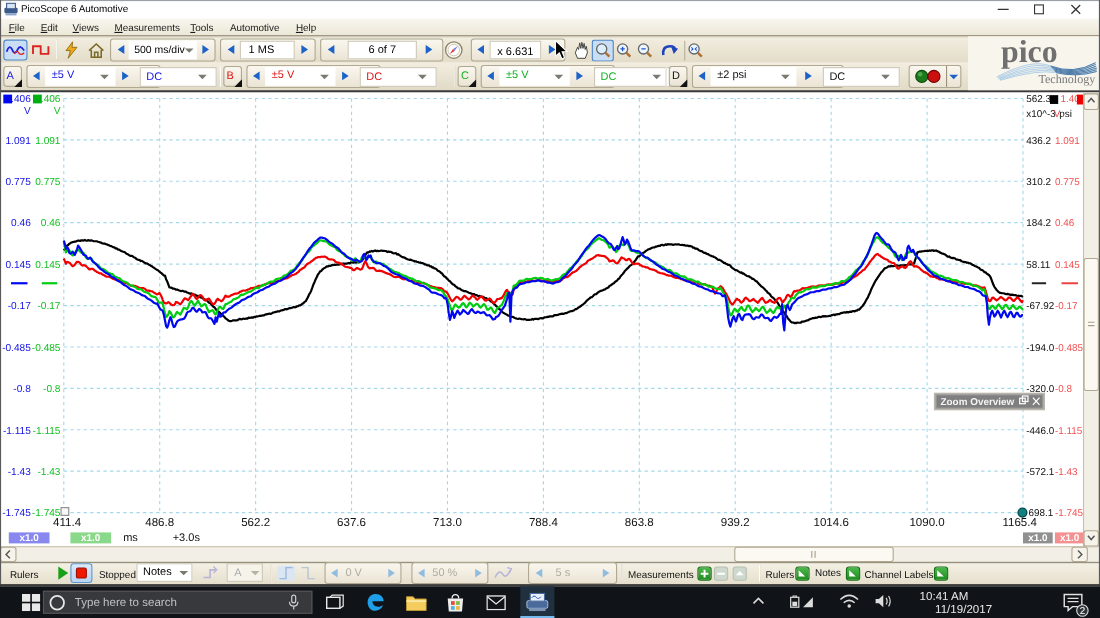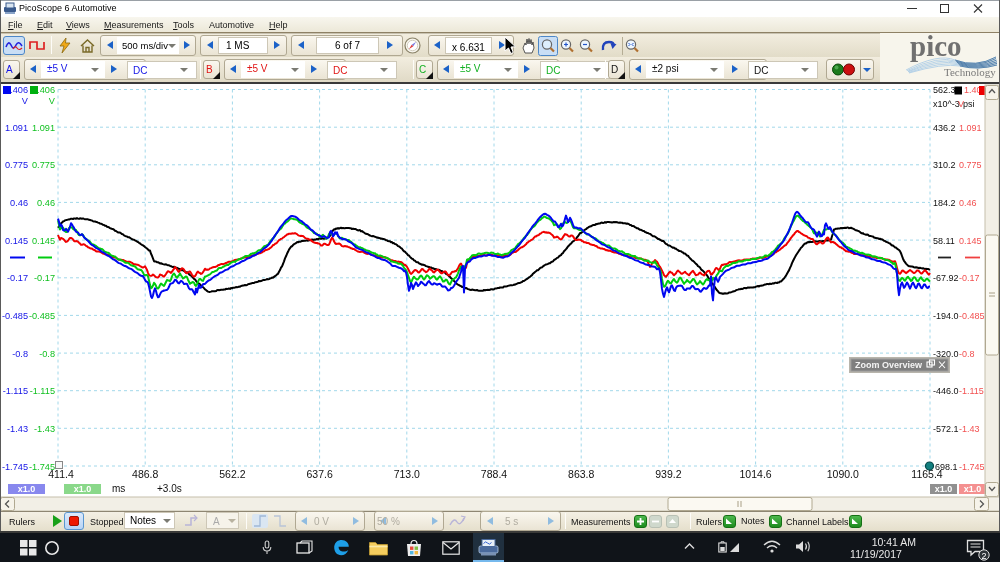--- a/index.html
+++ b/index.html
@@ -450,21 +450,21 @@
       <div class="larr" style="border-right-color:#90bce0"></div>
     </div>
   <div class="abs" style="left:314px;top:516px;font-size:10px;color:#b0aca0">0 V</div>
   <div class="abs arrbtn" style="left:350px;top:514px;width:12px;height:13px">
       <div class="rarr" style="border-left-color:#90bce0"></div>
     </div>
   <div class="abs grp" style="left:374px;top:511px;width:70px;height:20px"></div>
   <div class="abs arrbtn" style="left:377px;top:514px;width:12px;height:13px">
       <div class="larr" style="border-right-color:#90bce0"></div>
     </div>
-  <div class="abs" style="left:377px;top:516px;font-size:10px;color:#b0aca0">50 %</div>
+  <div class="abs" style="left:393px;top:516px;font-size:10px;color:#b0aca0">50 %</div>
   <div class="abs arrbtn" style="left:429px;top:514px;width:12px;height:13px">
       <div class="rarr" style="border-left-color:#90bce0"></div>
     </div>
   <svg class="abs" style="left:449px;top:514px" width="17" height="14" viewBox="0 0 17 14">
     <path d="M1 11 Q5 3 8 8 Q11 13 15 4" fill="none" stroke="#b8b4d8" stroke-width="1.4"></path>
     <path d="M12 2 L16 3 L14 7" fill="none" stroke="#b8b4d8" stroke-width="1.2"></path>
   </svg>
   <div class="abs grp" style="left:480px;top:511px;width:81px;height:20px"></div>
   <div class="abs arrbtn" style="left:484px;top:514px;width:12px;height:13px">
       <div class="larr" style="border-right-color:#90bce0"></div>
@@ -507,20 +507,23 @@
   <div class="abs" style="left:0;top:0;width:1px;height:533px;background:#5a5a5a"></div>
   <div class="abs" style="left:999px;top:0;width:1px;height:533px;background:#5a5a5a"></div>
   <div class="abs" style="left:0;top:531px;width:1000px;height:2px;background:#3a3a38"></div>
   <div id="taskbar" class="abs"></div>
   <svg class="abs" style="left:20px;top:540px" width="17" height="16" viewBox="0 0 17 16">
     <rect x="0" y="0" width="7.5" height="7" fill="#e8e8e8"></rect>
       <rect x="9" y="0" width="7.5" height="7" fill="#e8e8e8"></rect>
     <rect x="0" y="8.5" width="7.5" height="7" fill="#e8e8e8"></rect>
       <rect x="9" y="8.5" width="7.5" height="7" fill="#e8e8e8"></rect>
   </svg>
+  <div id="searchbox" class="abs">
+      <span>Type here to search</span>
+    </div>
   <svg class="abs" style="left:44px;top:540px" width="16" height="16" viewBox="0 0 16 16">
     <circle cx="8" cy="8" r="6.2" fill="none" stroke="#e8e8e8" stroke-width="1.6"></circle>
   </svg>
   <svg class="abs" style="left:262px;top:540px" width="10" height="15" viewBox="0 0 10 15">
     <rect x="3.2" y="1" width="3.6" height="7" rx="1.8" fill="none" stroke="#cfcfcf" stroke-width="1.1"></rect>
     <path d="M1.2 7 Q1.2 11 5 11 Q8.8 11 8.8 7 M5 11 L5 14" fill="none" stroke="#cfcfcf" stroke-width="1.1"></path>
   </svg>
 
   <svg class="abs" style="left:296px;top:540px" width="17" height="16" viewBox="0 0 17 16">
     <rect x="1" y="3" width="12" height="10" fill="none" stroke="#e8e8e8" stroke-width="1.3"></rect>
@@ -570,21 +573,21 @@
   </svg>
   <svg class="abs" style="left:763px;top:540px" width="18" height="13" viewBox="0 0 18 13">
     <path d="M1 5 Q9 -2.5 17 5" fill="none" stroke="#dcdcdc" stroke-width="1.4"></path>
     <path d="M4 8 Q9 3.5 14 8" fill="none" stroke="#dcdcdc" stroke-width="1.4"></path>
     <circle cx="9" cy="11" r="1.6" fill="#dcdcdc"></circle>
   </svg>
   <svg class="abs" style="left:795px;top:540px" width="17" height="13" viewBox="0 0 17 13">
     <path d="M1 4.5 L4 4.5 L8 1 L8 12 L4 8.5 L1 8.5 Z" fill="#dcdcdc"></path>
     <path d="M10.5 3.5 Q12.5 6.5 10.5 9.5 M12.8 1.8 Q15.8 6.5 12.8 11.2" fill="none" stroke="#dcdcdc" stroke-width="1.1"></path>
   </svg>
-  <div class="abs tray" style="left:836px;top:536px;width:80px;text-align:right">10:41 AM</div>
+  <div class="abs tray" style="left:836px;top:536px;width:80px;text-align:left">10:41 AM</div>
   <div class="abs tray" style="left:836px;top:548px;width:80px;text-align:center">11/19/2017</div>
   <svg class="abs" style="left:966px;top:539px" width="24" height="22" viewBox="0 0 24 22">
     <path d="M1.5 1.5 L17.5 1.5 L17.5 12.5 L9 12.5 L5 16 L5 12.5 L1.5 12.5 Z" fill="none" stroke="#e0e0e0" stroke-width="1.3"></path>
     <path d="M4.5 5 L14.5 5 M4.5 8 L14.5 8" stroke="#e0e0e0" stroke-width="1.2"></path>
     <circle cx="18" cy="16" r="5.2" fill="#2e3338" stroke="#dcdcdc" stroke-width="1"></circle>
     <text x="18" y="19.5" font-size="9" fill="#fff" text-anchor="middle">2</text>
   </svg>
 </div>
 
 </body></html>

